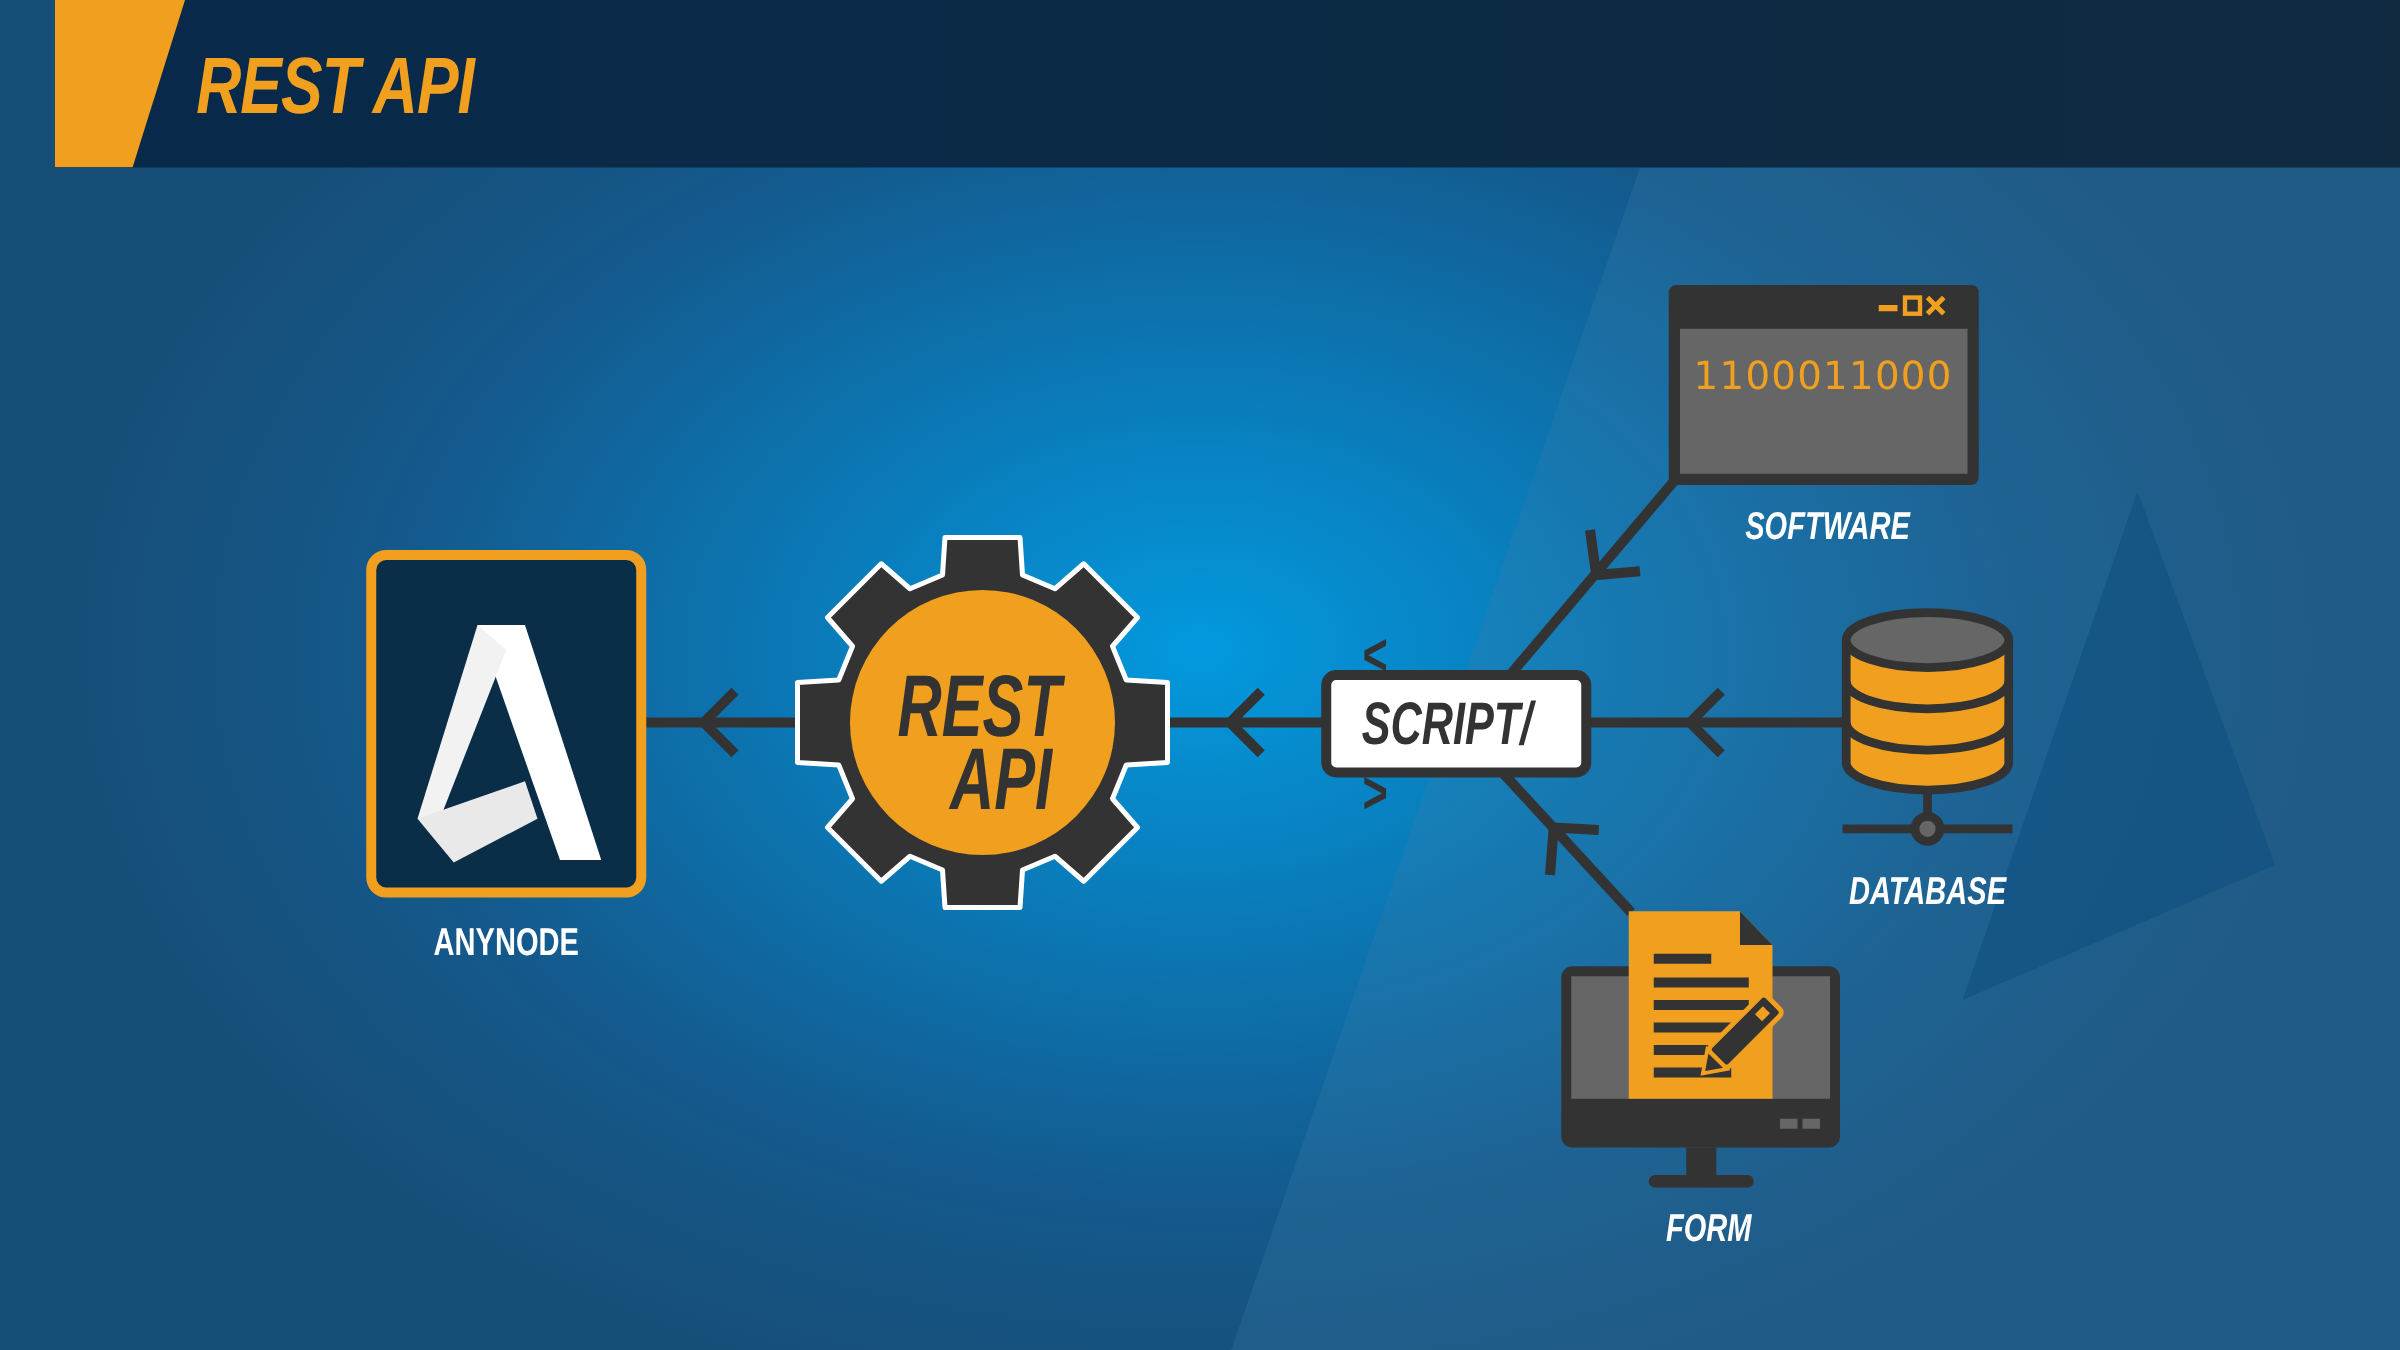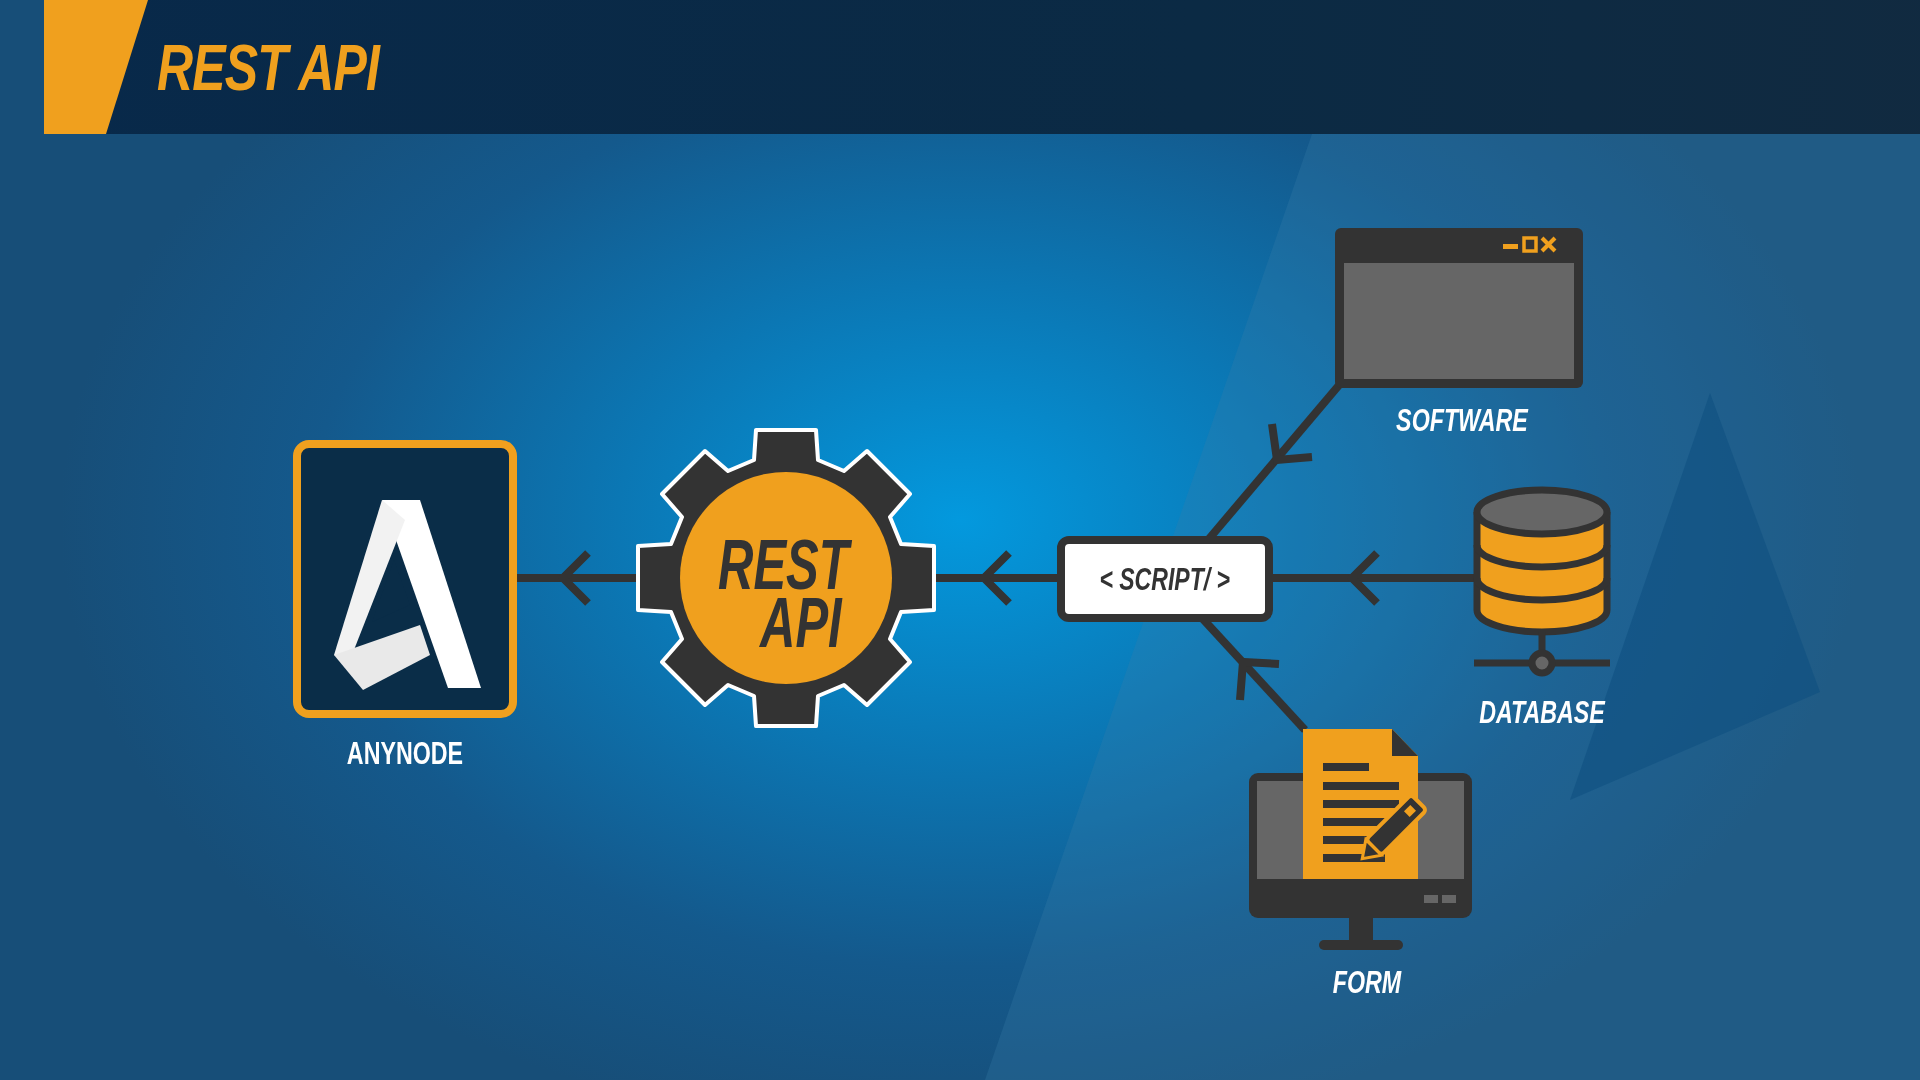--- a/index.html
+++ b/index.html
@@ -14,21 +14,21 @@
     clip-path: polygon(0 0, 104px 0, 62px 134px, 0 134px); }
   .title { position:absolute; left:113px; top:36px; font-size:64px; font-weight:bold; font-style:italic;
     color:#f0a01e; letter-spacing:-1px; transform:scaleX(0.78); transform-origin:left top; line-height:1; }
   svg.diagram { position:absolute; left:0; top:0; }
   .label { position:absolute; color:#ffffff; font-weight:bold; font-size:31px; line-height:1;
     transform:translateX(-50%) scaleX(0.75); white-space:nowrap; }
   .label.italic { font-style:italic; }
   .binary { position:absolute; left:1344px; top:283px; width:229px; text-align:center; color:#f0a01e;
     font-family:"DejaVu Sans", sans-serif; font-size:31px; line-height:37px; letter-spacing:1px; }
   .script { position:absolute; left:1060px; top:540px; width:210px; height:78px; display:flex;
-    align-items:center; justify-content:center; color:#333333; font-size:32px; font-weight:bold;
+    align-items:center; justify-content:center; color:#333333; font-size:48px; font-weight:bold;
     font-style:italic; }
   .script span { display:inline-block; transform:scaleX(0.72); }
   .gear-text { position:absolute; color:#333333; font-size:70px; font-weight:bold; font-style:italic;
     line-height:1; transform:scaleX(0.7); transform-origin:left top; }
 </style>
 </head>
 <body>
 
 <div class="bg"></div>
 
@@ -121,18 +121,19 @@
 </svg>
 
 <div class="gear-text" style="left:718px;top:530px;">REST</div>
 <div class="gear-text" style="left:760px;top:588px;">API</div>
 
 <div class="script">
   <span>&lt; SCRIPT/ &gt;</span>
 </div>
 
 <div class="binary">
+  <div>1100011000</div>
 </div>
 
 <div class="label" style="left:405px;top:738px;">ANYNODE</div>
 <div class="label italic" style="left:1462px;top:405px;">SOFTWARE</div>
 <div class="label italic" style="left:1542px;top:697px;">DATABASE</div>
 <div class="label italic" style="left:1367px;top:967px;">FORM</div>
 
 </body></html>

